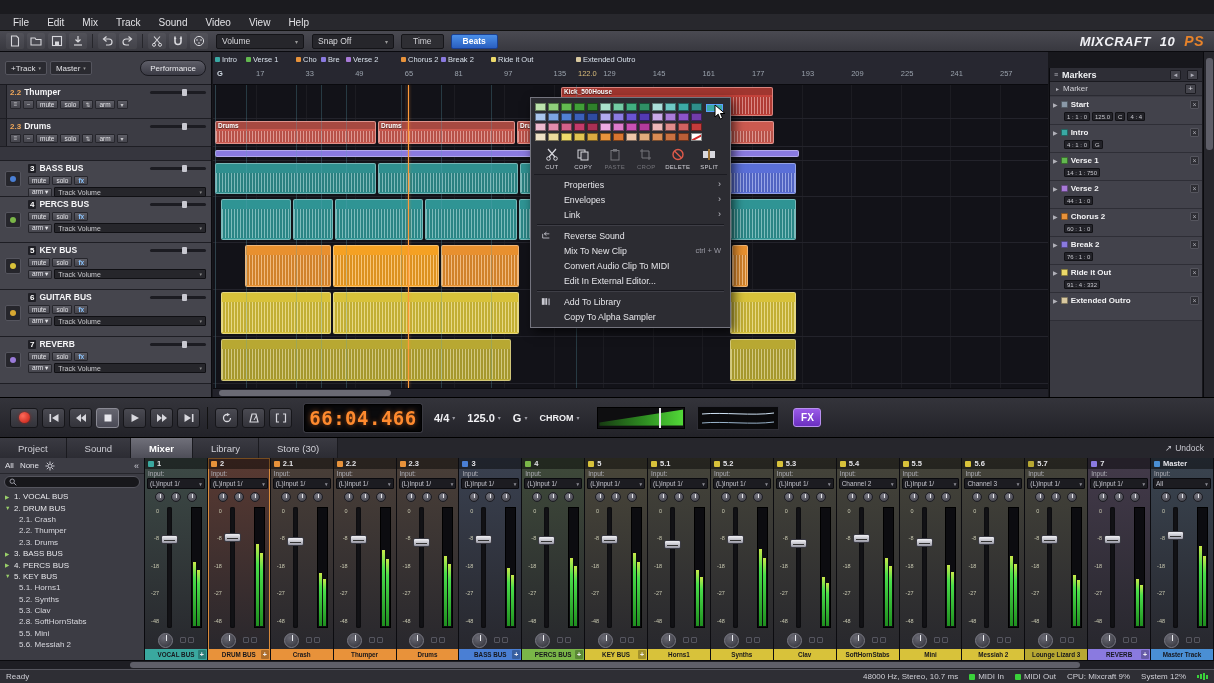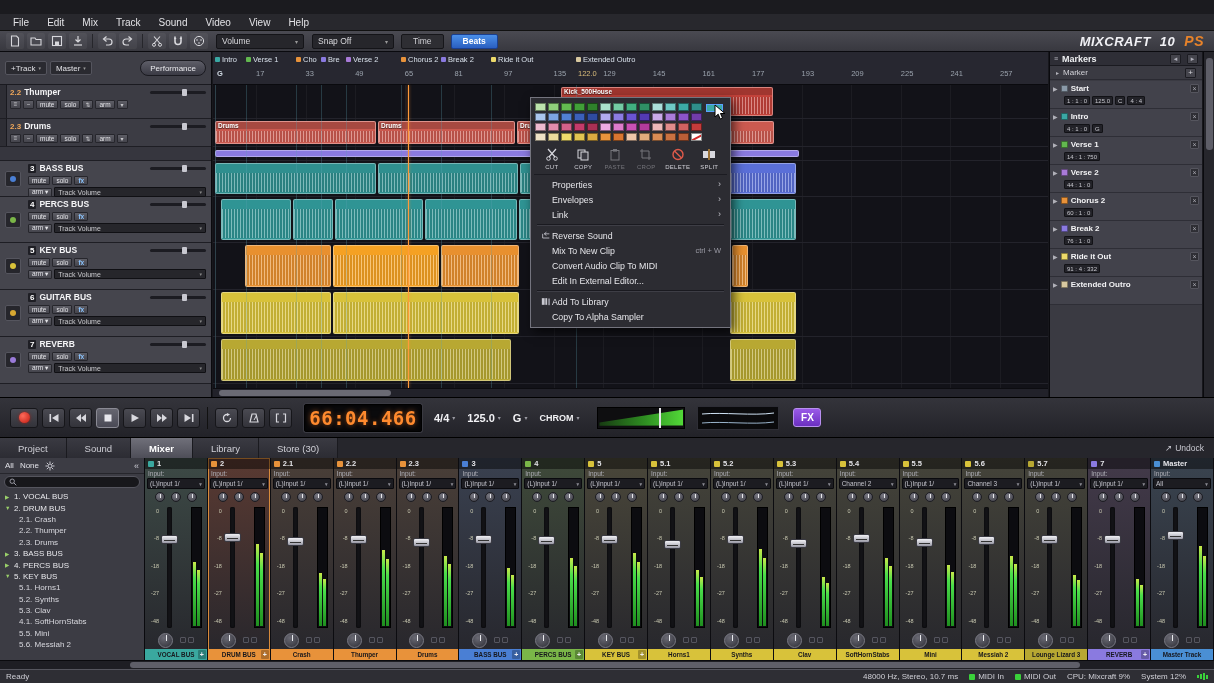--- a/index.html
+++ b/index.html
@@ -61,21 +61,21 @@
 .lane{position:relative;border-bottom:1px solid #23232b}
 .secline{position:absolute;top:0;bottom:0;width:1px;background:rgba(95,160,180,.28)}
 .playhead{position:absolute;top:0;bottom:0;width:1px;background:#ff9a3a;box-shadow:0 0 3px rgba(255,150,50,.8)}
 .clip{position:absolute;top:2px;bottom:2px;border-radius:2px;overflow:hidden;border:1px solid rgba(255,255,255,.35)}
 .clip.thin{top:3px;bottom:3px}
 .clip .cl{font-size:6.5px;color:#fff;font-weight:bold;padding:0 2px;display:block;white-space:nowrap;text-shadow:0 1px 1px rgba(0,0,0,.5);background:rgba(0,0,0,.18)}
 .clip .wv{position:absolute;left:0;right:0;top:9px;bottom:1px;background:repeating-linear-gradient(90deg,rgba(255,255,255,.38) 0 1px,rgba(0,0,0,.10) 1px 3px)}
 .hscroll{position:absolute;left:0;right:0;bottom:0;height:9px;background:#22222a;border-top:1px solid #0c0c10}
 .hscroll i{position:absolute;left:6px;top:1px;width:172px;height:6px;background:#6a6a74;border-radius:3px}
 
-.markers{position:absolute;left:1049px;top:0;width:153px;height:100%;background:#3a3a42;border-left:1px solid #0a0a0e}
+.markers{position:absolute;left:1049px;top:16px;width:153px;height:100%;background:#3a3a42;border-left:1px solid #0a0a0e}
 .mk-head{height:14px;background:#2e2e36;display:flex;align-items:center;padding:0 4px;gap:4px;border-bottom:1px solid #1a1a20}
 .mk-burger{font-size:7px;color:#b8b8c0}
 .mk-title{font-size:9px;font-weight:bold;color:#eef0f2}
 .mk-hbtn{margin-left:auto;font-size:7px;color:#b0b0ba;width:11px;height:10px;background:#44444c;border:1px solid #1c1c22;border-radius:1px;display:flex;align-items:center;justify-content:center}
 .mk-hbtn+.mk-hbtn{margin-left:0}
 .mk-add{height:14px;display:flex;align-items:center;gap:4px;padding:0 6px;border-bottom:1px solid #2a2a32;font-size:8px;color:#d2d2d8}
 .mk-plus{margin-left:auto;width:11px;height:10px;background:#44444c;border:1px solid #1c1c22;border-radius:1px;display:flex;align-items:center;justify-content:center;font-size:8px;color:#d8d8de}
 .mk-list{position:absolute;top:29px;left:0;right:0;bottom:0;overflow:hidden}
 .mk-item{height:28px;border-bottom:1px solid #2e2e36;padding:2px 3px;background:#42424b}
 .mk-item.sel{background:linear-gradient(#8a5c34,#6e4526);box-shadow:inset 0 0 0 1px #e8923a}
@@ -95,21 +95,21 @@
 .cm-sw{width:11px;height:8px;border:1px solid rgba(0,0,0,.45)}
 .cm-sw.none{background:#fff;position:relative;overflow:hidden}
 .cm-sw.none::after{content:"";position:absolute;left:-2px;right:-2px;top:3px;height:2px;background:#d02a2a;transform:rotate(-28deg)}
 .cm-cur{width:17px;height:8px;border:1px solid #5aa2ff;margin-left:3px;margin-top:1px}
 .cm-actions{display:flex;padding:3px 2px 4px;border-bottom:1px solid #1c1c22}
 .cm-act{flex:1;display:flex;flex-direction:column;align-items:center;gap:2px}
 .cm-act svg{width:14px;height:13px}
 .cm-act span{font-size:6px;color:#cfcfd6;letter-spacing:.3px}
 .cm-act.dis{opacity:.42}
 .cm-items{padding-top:2px}
-.cm-it{height:15px;display:flex;align-items:center;padding:0 6px 0 6px;font-size:8.8px;color:#e6e6ea;gap:0}
+.cm-it{height:15px;display:flex;align-items:center;padding:0 6px 0 6px;font-size:8.8px;color:#e6e6ea;gap:12px}
 .cm-it .ic{width:12px;display:flex;justify-content:center;flex:none}
 .cm-it .sc{margin-left:auto;font-size:7.5px;color:#9a9aa4}
 .cm-it .sub{margin-left:auto;font-size:9px;color:#c0c0c8;line-height:1}
 .cm-sep{height:2px;border-top:1px solid #1a1a20;border-bottom:1px solid #3e3e46;margin:2px 3px}
 .cursor{position:absolute;left:714px;top:104px;z-index:60}
 
 .transport{position:absolute;top:397px;left:0;right:0;height:40px;background:linear-gradient(#34343b,#222228);border-top:1px solid #000;display:flex;align-items:center;padding:0 10px;gap:4px}
 .tr-btn{width:23px;height:20px;background:linear-gradient(#4a4a52,#33333a);border:1px solid #16161a;border-radius:3px;display:flex;align-items:center;justify-content:center;flex:none}
 .tr-btn.rec{width:28px}
 .tr-btn.rec i{width:11px;height:11px;border-radius:50%;background:radial-gradient(circle at 35% 35%,#ff6a5a,#c01a10);box-shadow:0 0 3px #a02018}
@@ -1058,21 +1058,21 @@
           <div class="tree-item child">
             <span>5.1. Horns1</span>
           </div>
           <div class="tree-item child">
             <span>5.2. Synths</span>
           </div>
           <div class="tree-item child">
             <span>5.3. Clav</span>
           </div>
           <div class="tree-item child">
-            <span>4.1. SoftHornStabs</span>
+            <span>2.8. SoftHornStabs</span>
           </div>
           <div class="tree-item child">
             <span>5.5. Mini</span>
           </div>
           <div class="tree-item child">
             <span>5.6. Messiah 2</span>
           </div>
         </div>
     </div>
     <div class="strips" id="strips">

